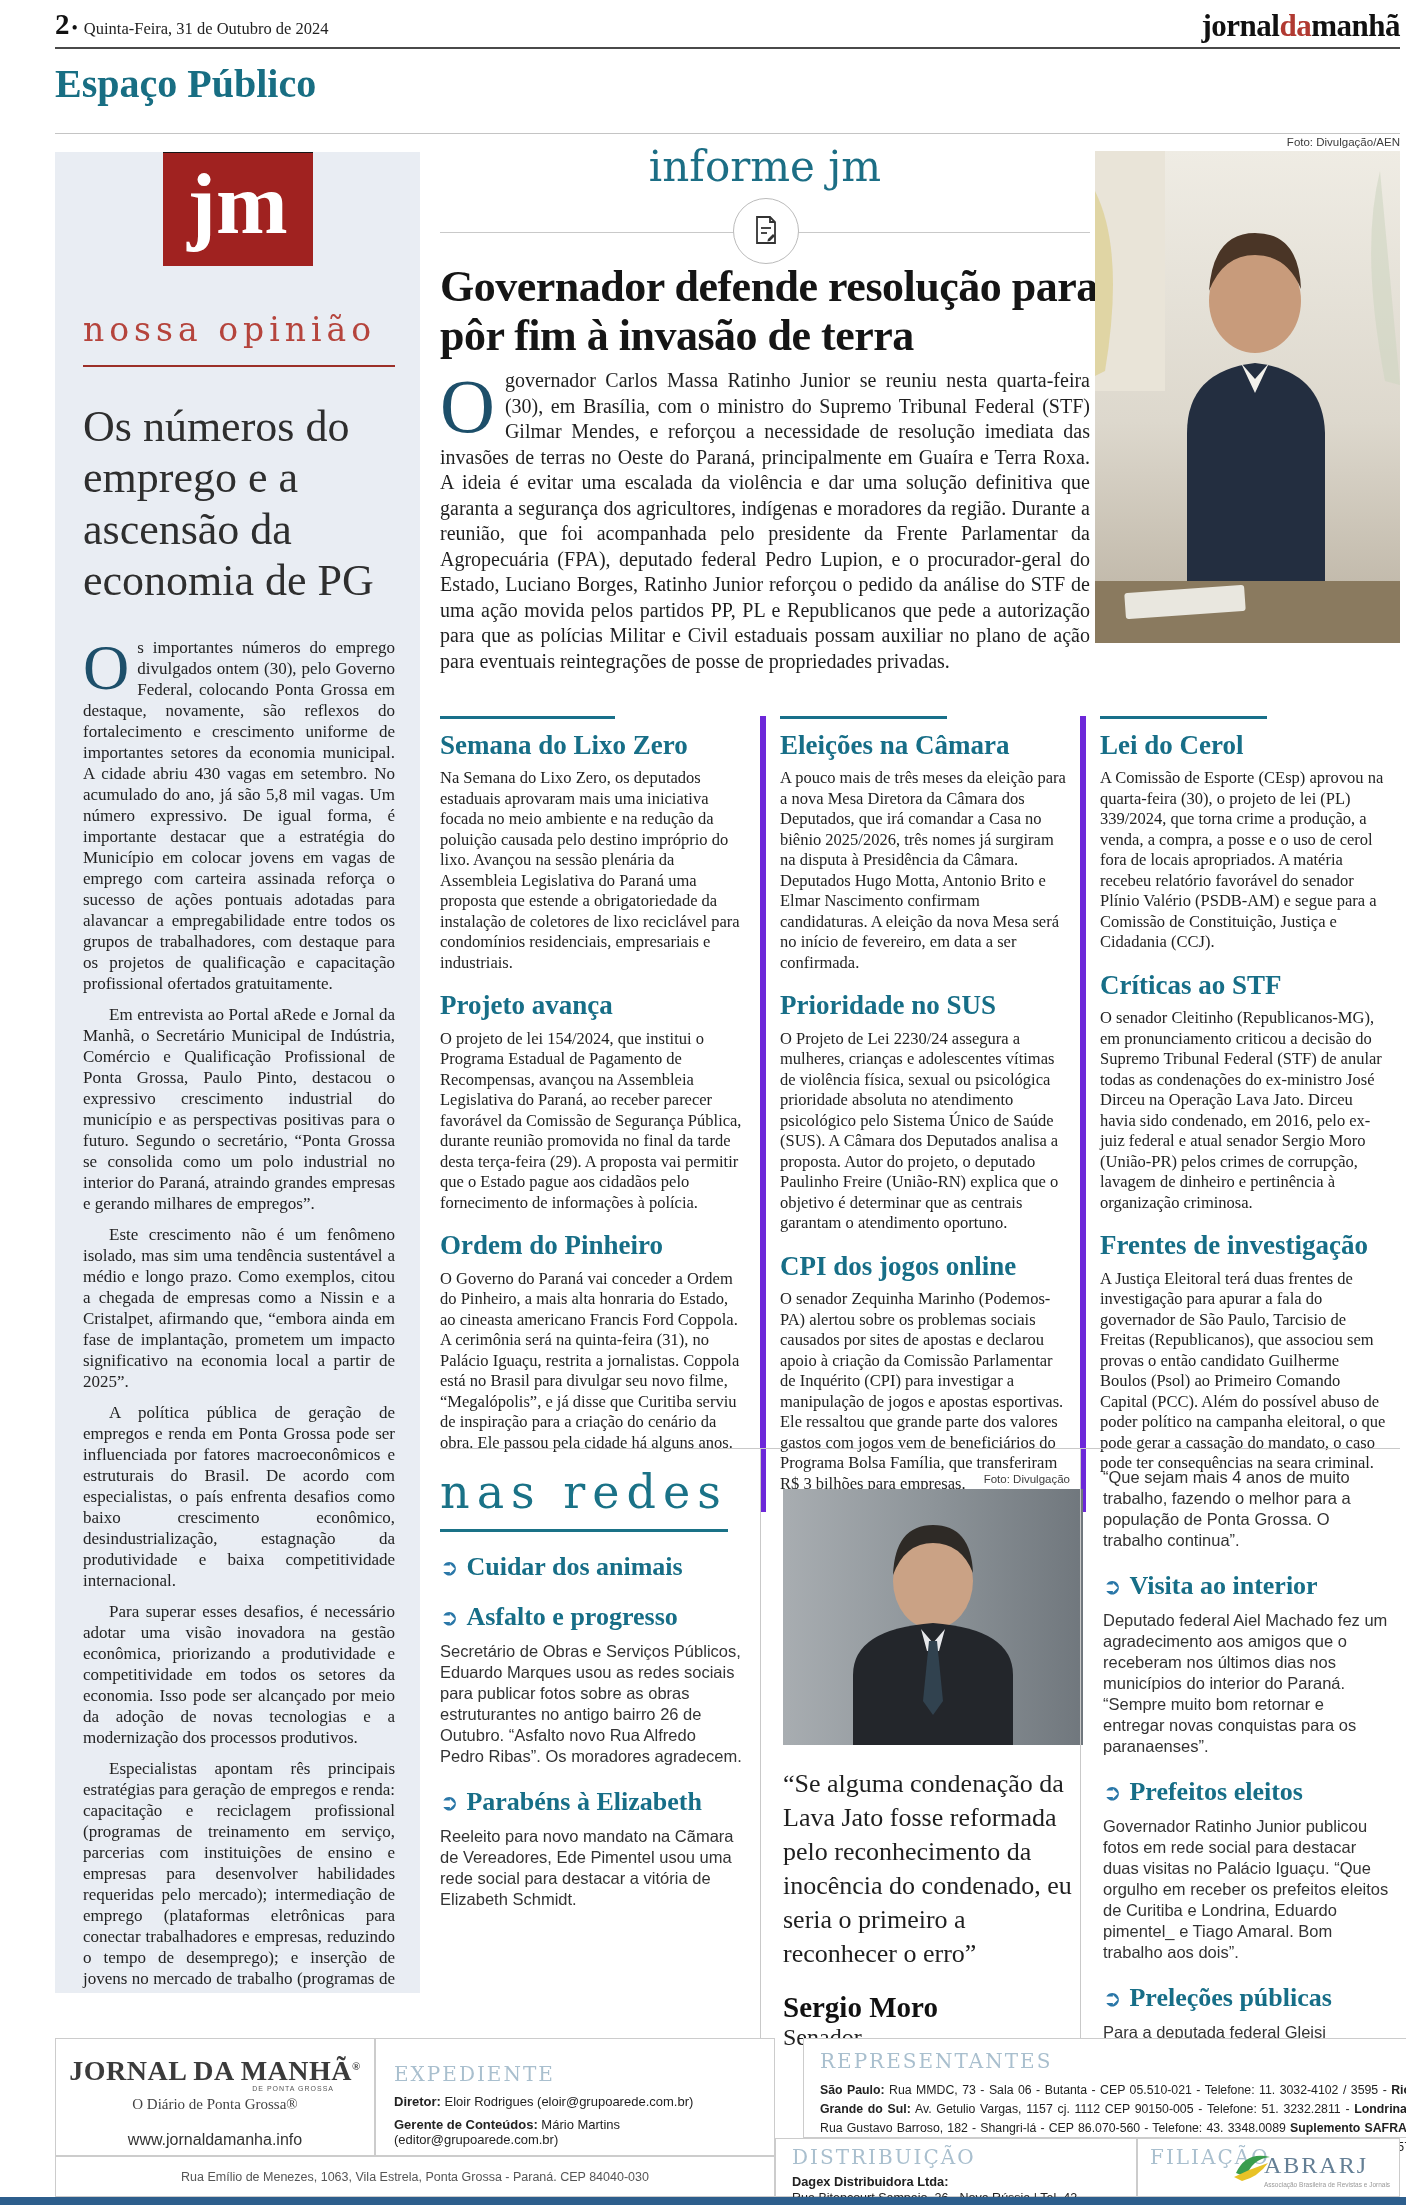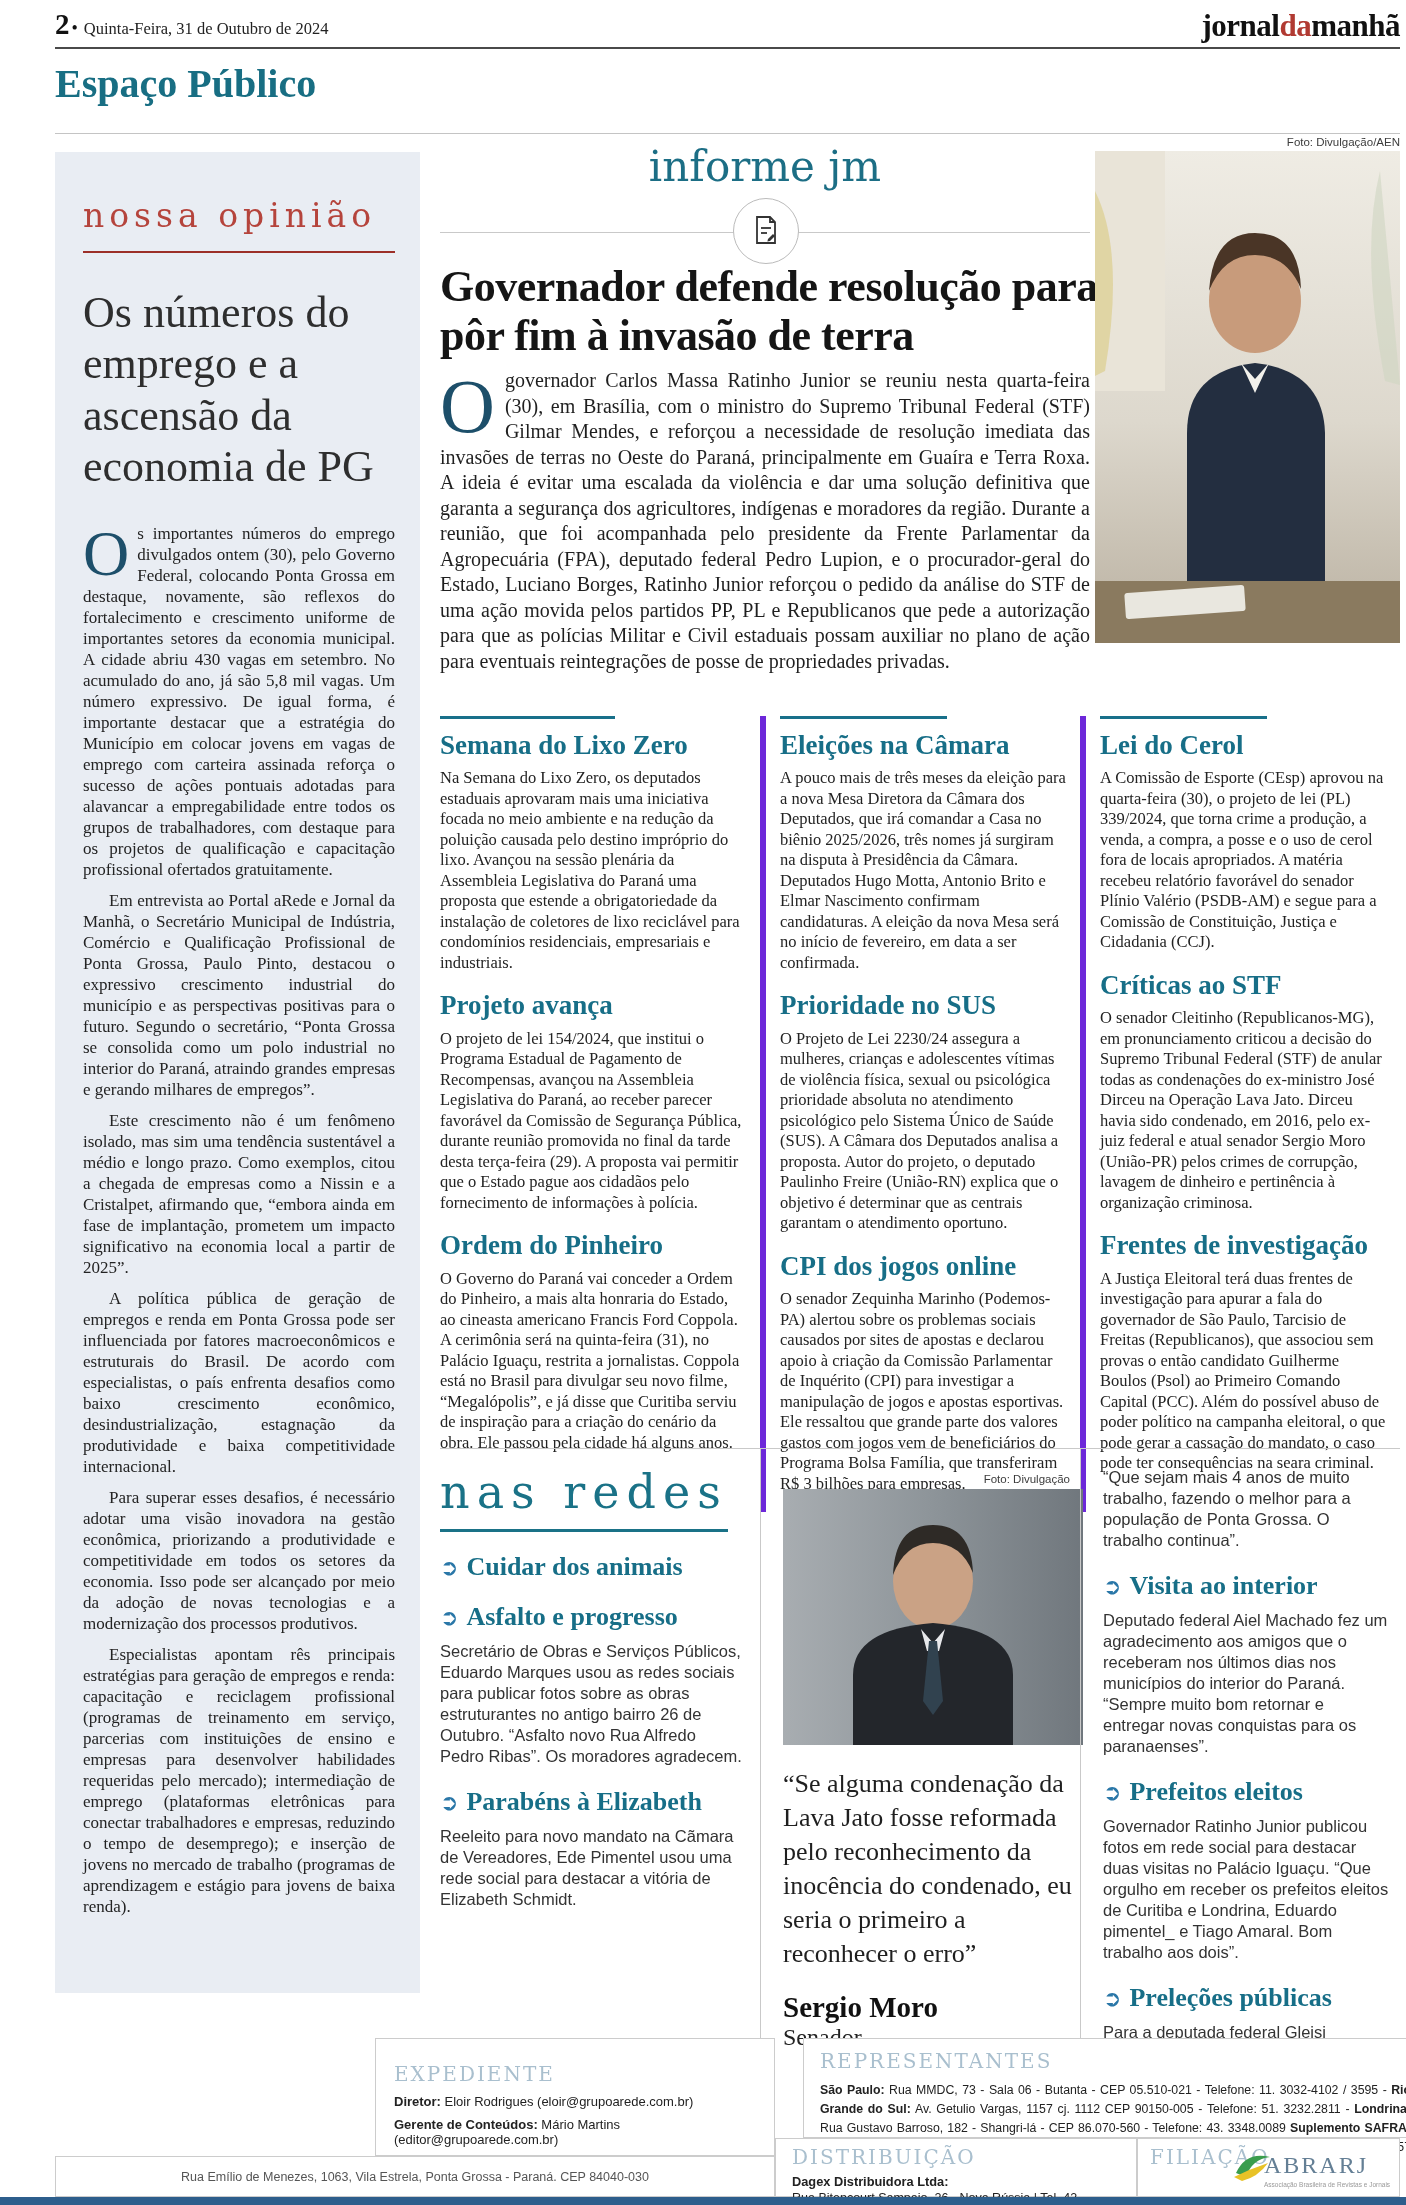--- a/index.html
+++ b/index.html
@@ -107,20 +107,26 @@
 
   <div id="top-header">
     <span class="pageno">2</span><span class="pagebullet">•</span><span class="pagedate">Quinta-Feira, 31 de Outubro de 2024</span>
     <div class="masthead"><span>jornal</span><span class="md-red">da</span><span>manhã</span></div>
   </div>
   <div class="rule-dark"></div>
   <div id="section-title">Espaço Público</div>
   <div class="rule-light"></div>
 
   <div id="opinion">
+    <div id="jm-logo">
+      <div class="bar"></div>
+      <div class="box">
+          <span>jm</span>
+        </div>
+    </div>
     <div class="op-inner">
       <div class="kicker">nossa opinião</div>
       <div class="op-title">Os números do emprego e a ascensão da economia de PG</div>
       <div class="op-body">
         <p class="first"><span class="dropcap">O</span><span>s importantes números do emprego divulgados ontem (30), pelo Governo Federal, colocando Ponta Grossa em destaque, novamente, são reflexos do fortalecimento e crescimento uniforme de importantes setores da economia municipal. A cidade abriu 430 vagas em setembro. No acumulado do ano, já são 5,8 mil vagas. Um número expressivo. De igual forma, é importante destacar que a estratégia do Município em colocar jovens em vagas de emprego com carteira assinada reforça o sucesso de ações pontuais adotadas para alavancar a empregabilidade entre todos os grupos de trabalhadores, com destaque para os projetos de qualificação e capacitação profissional ofertados gratuitamente.</span></p>
         <p>Em entrevista ao Portal aRede e Jornal da Manhã, o Secretário Municipal de Indústria, Comércio e Qualificação Profissional de Ponta Grossa, Paulo Pinto, destacou o expressivo crescimento industrial do município e as perspectivas positivas para o futuro. Segundo o secretário, “Ponta Grossa se consolida como um polo industrial no interior do Paraná, atraindo grandes empresas e gerando milhares de empregos”.</p>
         <p>Este crescimento não é um fenômeno isolado, mas sim uma tendência sustentável a médio e longo prazo. Como exemplos, citou a chegada de empresas como a Nissin e a Cristalpet, afirmando que, “embora ainda em fase de implantação, prometem um impacto significativo na economia local a partir de 2025”.</p>
         <p>A política pública de geração de empregos e renda em Ponta Grossa pode ser influenciada por fatores macroeconômicos e estruturais do Brasil. De acordo com especialistas, o país enfrenta desafios como baixo crescimento econômico, desindustrialização, estagnação da produtividade e baixa competitividade internacional.</p>
         <p>Para superar esses desafios, é necessário adotar uma visão inovadora na gestão econômica, priorizando a produtividade e competitividade em todos os setores da economia. Isso pode ser alcançado por meio da adoção de novas tecnologias e a modernização dos processos produtivos.</p>
         <p>Especialistas apontam rês principais estratégias para geração de empregos e renda: capacitação e reciclagem profissional (programas de treinamento em serviço, parcerias com instituições de ensino e empresas para desenvolver habilidades requeridas pelo mercado); intermediação de emprego (plataformas eletrônicas para conectar trabalhadores e empresas, reduzindo o tempo de desemprego); e inserção de jovens no mercado de trabalho (programas de aprendizagem e estágio para jovens de baixa renda).</p>
@@ -266,20 +272,26 @@
         <p>Governador Ratinho Junior publicou fotos em rede social para destacar duas visitas no Palácio Iguaçu. “Que orgulho em receber os prefeitos eleitos de Curitiba e Londrina, Eduardo pimentel_ e Tiago Amaral. Bom trabalho aos dois”.</p>
       </div>
       <div class="nr-item">
         <h3><span class="bullet">➲</span><span>Preleções públicas</span></h3>
         <p>Para a deputada federal Gleisi Hoffmann, Campos Neto segue com suas preleções públicas, algo não recomendado para o cargo que ocupa. “O que ele chama de “choque positivo” é cortar recursos dos investimentos que fazem o país crescer”.</p>
       </div>
     </div>
   </div>
 
   <div id="footer">
+    <div class="fbox f-logo">
+      <div class="lg"><span>JORNAL DA MANHÃ</span><sup>®</sup></div>
+      <div class="lg-sub">DE PONTA GROSSA</div>
+      <div class="tagline">O Diário de Ponta Grossa®</div>
+      <div class="site">www.jornaldamanha.info</div>
+    </div>
     <div class="fbox f-exped">
       <div class="f-head">EXPEDIENTE</div>
       <div class="line"><b>Diretor:</b><span> Eloir Rodrigues (eloir@grupoarede.com.br)</span></div>
       <div class="line"><b>Gerente de Conteúdos:</b><span> Mário Martins (editor@grupoarede.com.br)</span></div>
       <div class="line"><b>Gerente Executiva:</b><span> Adriana Alencar (gerencia@grupoarede.com.br)</span></div>
     </div>
     <div class="fbox f-reps">
       <div class="f-head">REPRESENTANTES</div>
       <div class="reps-text"><b>São Paulo:</b><span> Rua MMDC, 73 - Sala 06 - Butanta - CEP 05.510-021 - Telefone: 11. 3032-4102 / 3595 - </span><b>Rio Grande do Sul:</b><span> Av. Getulio Vargas, 1157 cj. 1112 CEP 90150-005 - Telefone: 51. 3232.2811 - </span><b>Londrina:</b><span> Rua Gustavo Barroso, 182 - Shangri-lá - CEP 86.070-560 - Telefone: 43. 3348.0089 </span><b>Suplemento SAFRA:</b><span> Guerreiro Agromarketing - Av. Euclides da Cunha, 1238 - Zona 4 - CEP 87015-180 Telefone: 44. 3026.4457 / 3305.1239 - </span><b>Maringá - PR.</b></div>
     </div>

